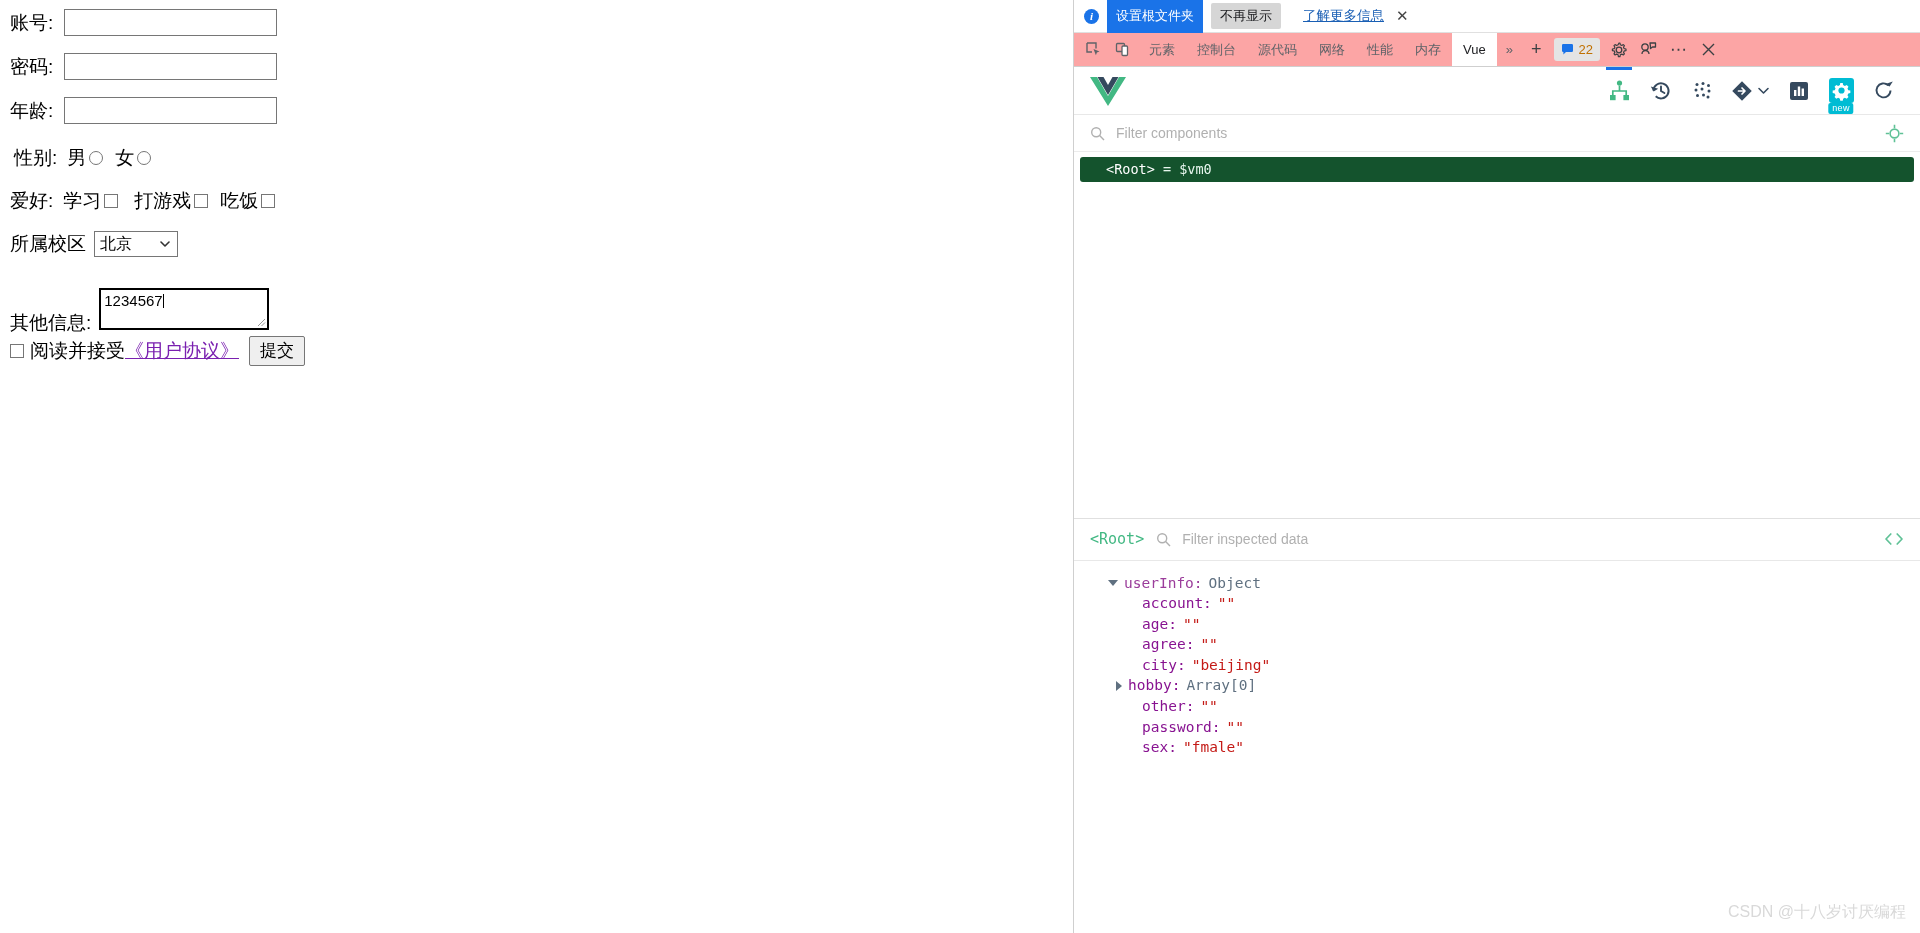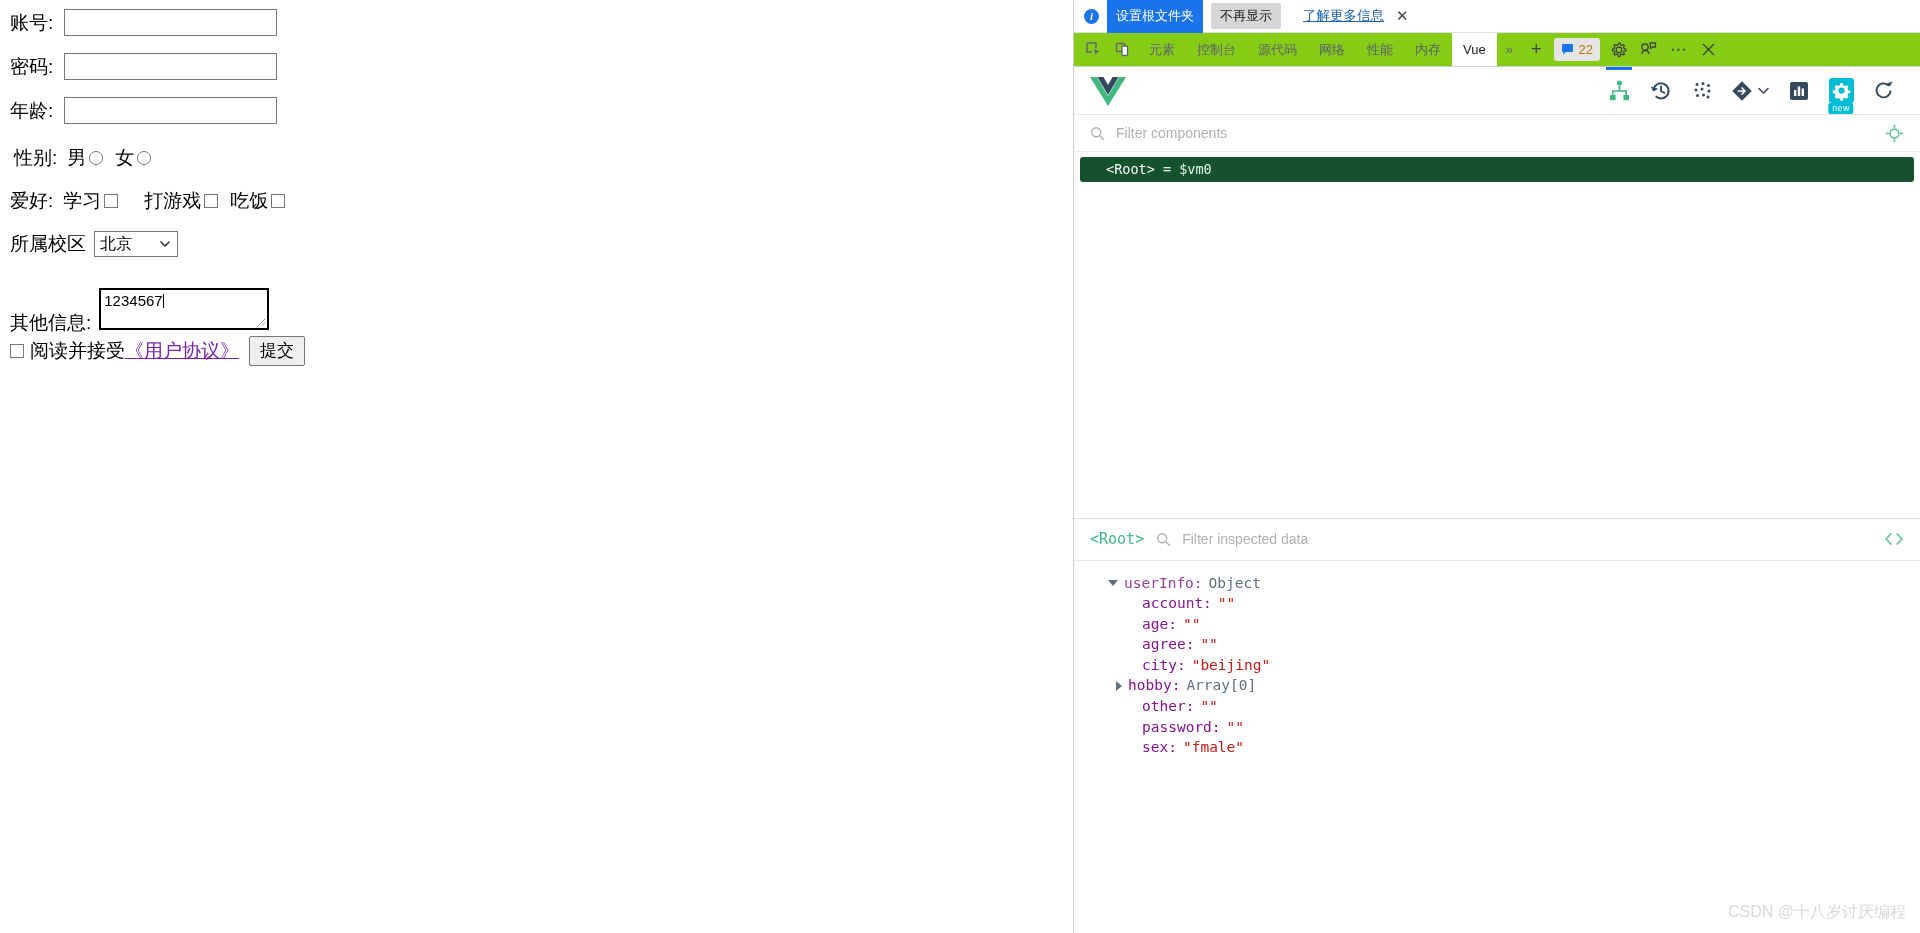--- a/index.html
+++ b/index.html
@@ -101,21 +101,21 @@
     font-family: "Liberation Sans", sans-serif; white-space: nowrap;
   }
   .notif-link {
     color: #1a5fb4; text-decoration: underline; font-size: 13.5px;
     white-space: nowrap; cursor: pointer; margin-left: 14px;
   }
   .notif-x { font-size: 15px; color: #444; cursor: pointer; margin-left: 4px; }
 
   
   #tabbar {
-    height: 18px; min-height: 34px; background: #84cc16;
+    height: 18px; min-height: 34px; background: #fca5a5;
     border-bottom: 1px solid #cfcfcf;
     display: flex; align-items: stretch; padding: 0 4px; gap: 0;
   }
   .tb-icon {
     width: 30px; display: flex; align-items: center; justify-content: center;
     cursor: pointer;
   }
   .tb-tab {
     display: flex; align-items: center; padding: 0 11px; font-size: 13px;
     color: #5f6368; cursor: pointer; white-space: nowrap;
@@ -239,21 +239,21 @@
       <span>男</span>
       <span class="radio-box"></span>
       <span style="margin-left:8px;">女</span>
       <span class="radio-box"></span>
     </div>
 
     <div class="form-row" style="left:10px; top:188px;">
       <span class="form-label" style="margin-right:10px;">爱好:</span>
       <span>学习</span>
       <span class="check-box"></span>
-      <span style="margin-left:22px;">打游戏</span>
+      <span style="margin-left:12px;">打游戏</span>
       <span class="check-box"></span>
       <span style="margin-left:8px;">吃饭</span>
       <span class="check-box"></span>
     </div>
 
     <div class="form-row" style="left:10px; top:231px;">
       <span class="form-label" style="margin-right:8px;">所属校区</span>
       <div class="sel-box">
         <span>北京</span>
         <svg class="chev" viewBox="0 0 10 10">

